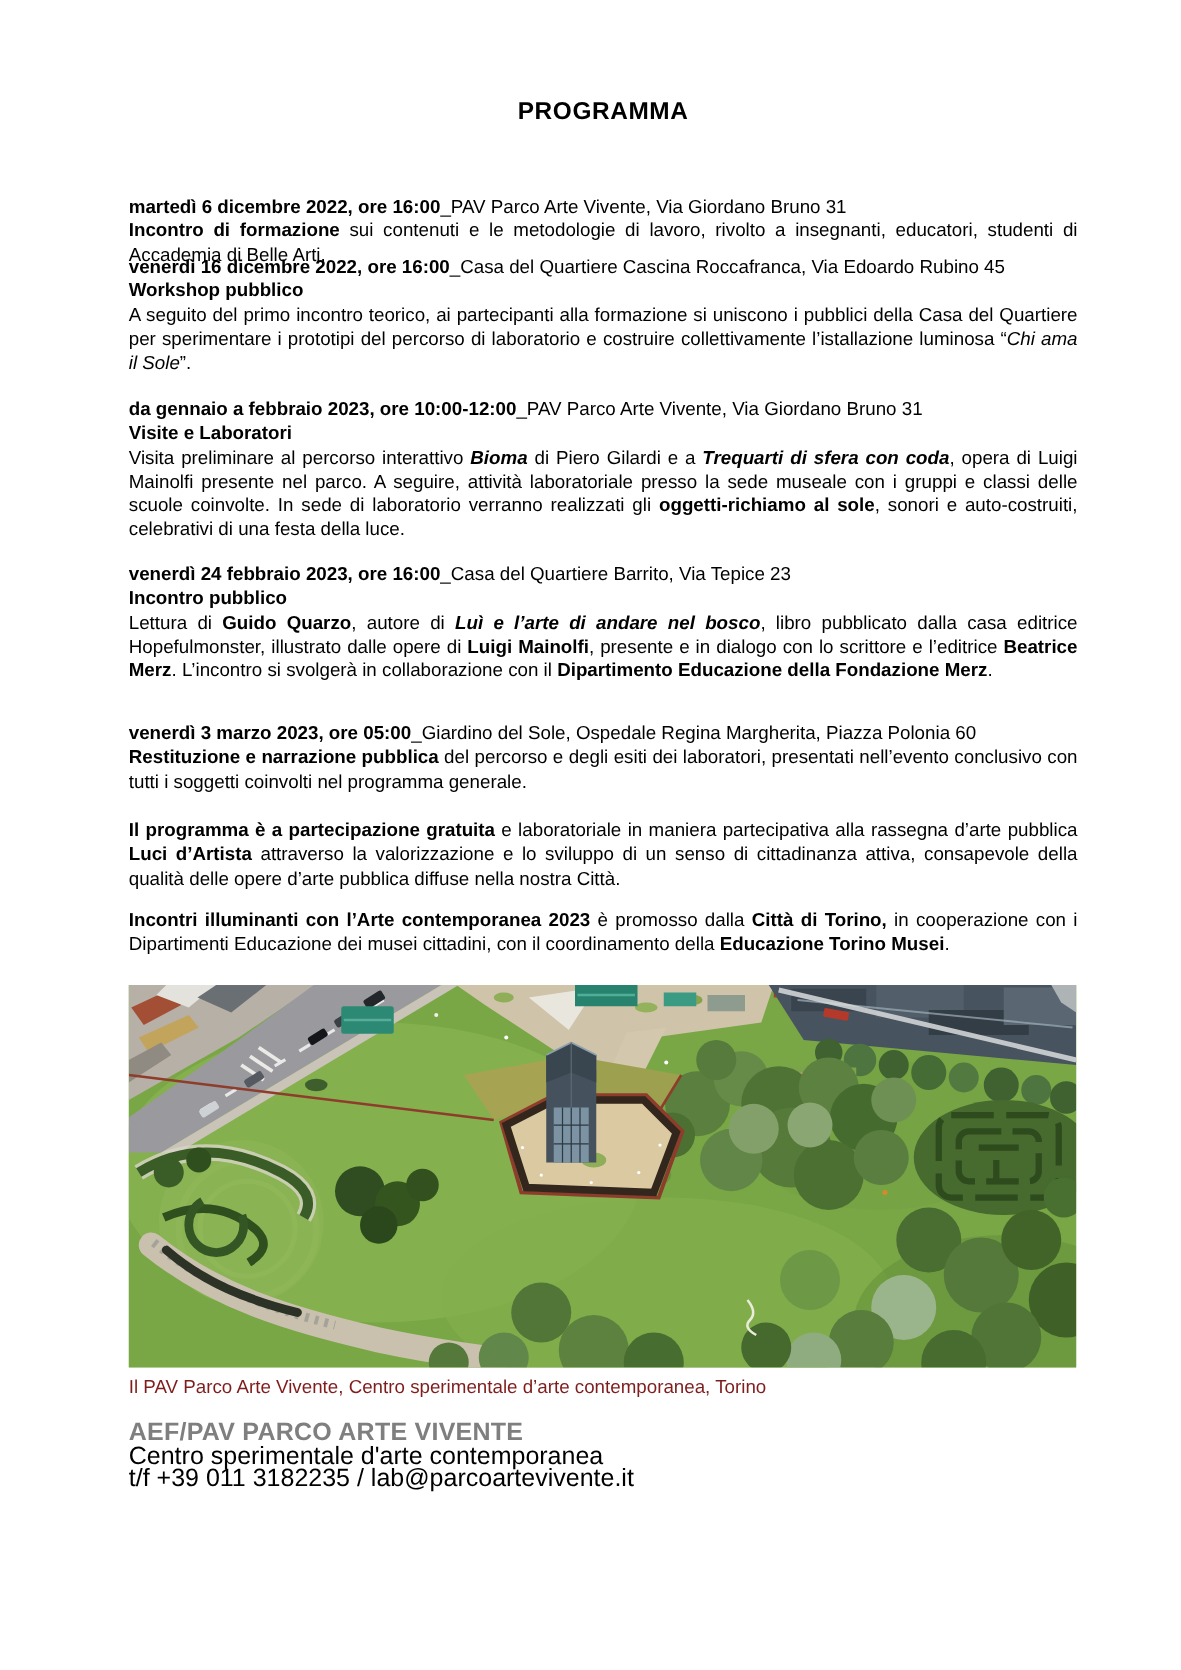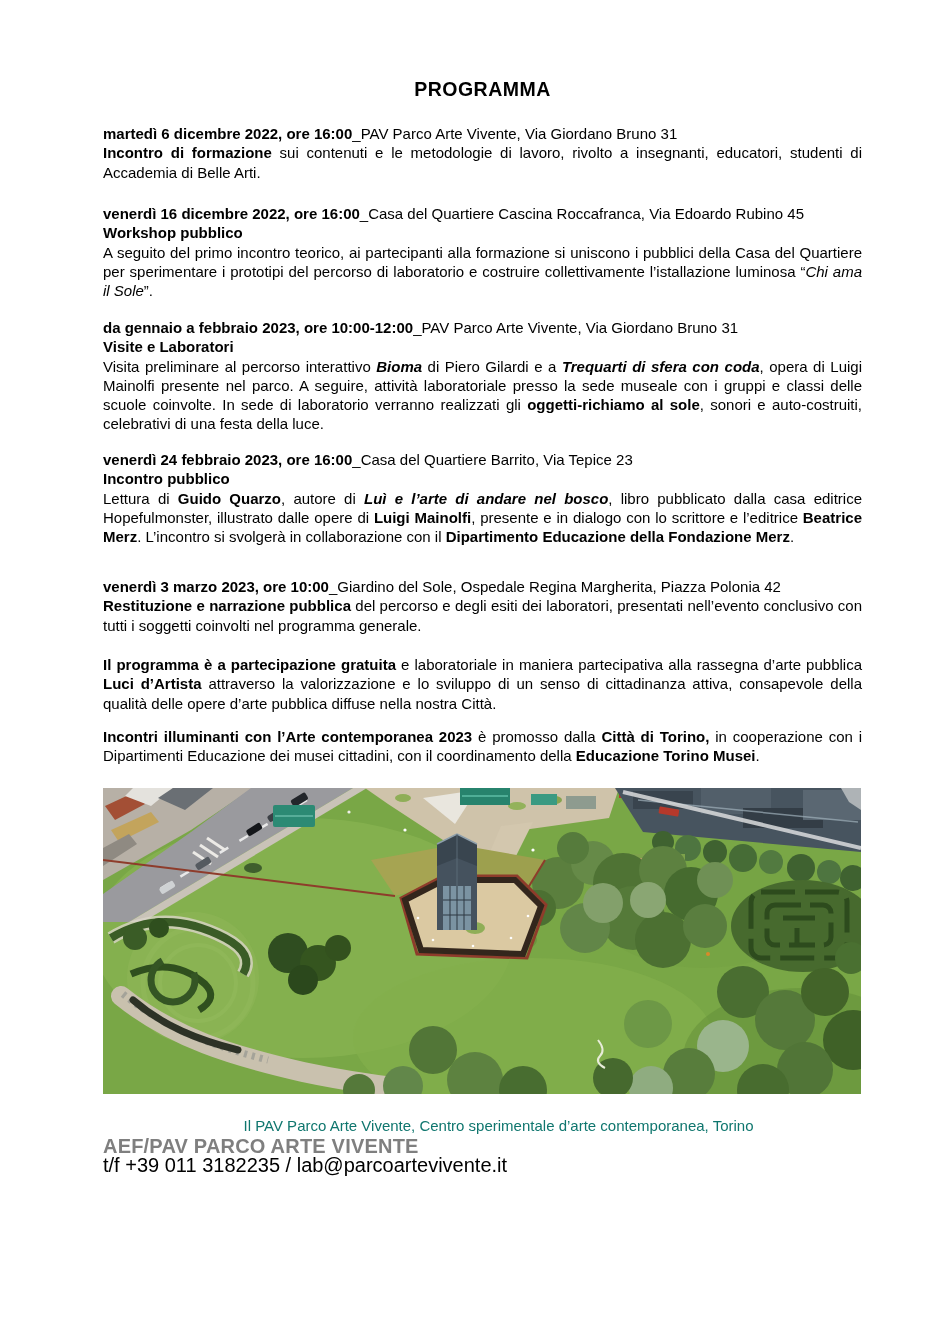--- a/index.html
+++ b/index.html
@@ -14,50 +14,50 @@
   .title{
     position:absolute;left:103px;width:759px;top:78px;
     margin:0;text-align:center;
     font-size:19.5px;font-weight:bold;letter-spacing:0.5px;
   }
   .para{
     position:absolute;left:103px;width:759px;margin:0;
     font-size:15px;line-height:19.3px;
     text-align:justify;
   }
-  .p0{top:124px}.p1{top:204px}.p2{top:318px}.p3{top:450px}
+  .p0{top:156px}.p1{top:204px}.p2{top:318px}.p3{top:450px}
   .p4{top:577px}.p5{top:655px}.p6{top:727px}
   .b{font-weight:bold}
   .i{font-style:italic}
   .photo{
     position:absolute;left:103px;top:788px;width:758px;height:306px;
     margin:0;padding:0;overflow:hidden;background:#79a746;
   }
   .photo svg{display:block}
   .caption{
-    position:absolute;left:103px;top:1100px;width:759px;margin:16px;
-    font-size:15px;line-height:19px;color:#0f766e;text-align:center;
+    position:absolute;left:103px;top:1100px;width:759px;margin:0;
+    font-size:15px;line-height:19px;color:#7f1d1d;
   }
   .footer{position:absolute;left:103px;top:1137px;width:759px;}
   .footer p{margin:0;font-size:20px;line-height:18.5px;}
   .org{font-weight:bold;color:#7f7f7f;letter-spacing:0.2px;}
   .fline{color:#000;}
 </style>
 </head>
 <body>
 
 <div class="sheet">
 
   <h1 class="title">PROGRAMMA</h1>
 
   <p class="para p0"><span class="b">martedì 6 dicembre 2022, ore 16:00</span><span>_PAV Parco Arte Vivente, Via Giordano Bruno 31</span><br><span class="b">Incontro di formazione</span><span> sui contenuti e le metodologie di lavoro, rivolto a insegnanti, educatori, studenti di Accademia di Belle Arti.</span></p>
   <p class="para p1"><span class="b">venerdì 16 dicembre 2022, ore 16:00</span><span>_Casa del Quartiere Cascina Roccafranca, Via Edoardo Rubino 45</span><br><span class="b">Workshop pubblico</span><br><span>A seguito del primo incontro teorico, ai partecipanti alla formazione si uniscono i pubblici della Casa del Quartiere per sperimentare i prototipi del percorso di laboratorio e costruire collettivamente l’istallazione luminosa “</span><span class="i">Chi ama il Sole</span><span>”.</span></p>
   <p class="para p2"><span class="b">da gennaio a febbraio 2023, ore 10:00-12:00</span><span>_PAV Parco Arte Vivente, Via Giordano Bruno 31</span><br><span class="b">Visite e Laboratori</span><br><span>Visita preliminare al percorso interattivo </span><span class="b i">Bioma</span><span> di Piero Gilardi e a </span><span class="b i">Trequarti di sfera con coda</span><span>, opera di Luigi Mainolfi presente nel parco. A seguire, attività laboratoriale presso la sede museale con i gruppi e classi delle scuole coinvolte. In sede di laboratorio verranno realizzati gli </span><span class="b">oggetti-richiamo al sole</span><span>, sonori e auto-costruiti, celebrativi di una festa della luce.</span></p>
   <p class="para p3"><span class="b">venerdì 24 febbraio 2023, ore 16:00</span><span>_Casa del Quartiere Barrito, Via Tepice 23</span><br><span class="b">Incontro pubblico</span><br><span>Lettura di </span><span class="b">Guido Quarzo</span><span>, autore di </span><span class="b i">Luì e l’arte di andare nel bosco</span><span>, libro pubblicato dalla casa editrice Hopefulmonster, illustrato dalle opere di </span><span class="b">Luigi Mainolfi</span><span>, presente e in dialogo con lo scrittore e l’editrice </span><span class="b">Beatrice Merz</span><span>. L’incontro si svolgerà in collaborazione con il </span><span class="b">Dipartimento Educazione della Fondazione Merz</span><span>.</span></p>
-  <p class="para p4"><span class="b">venerdì 3 marzo 2023, ore 10:00</span><span>_Giardino del Sole, Ospedale Regina Margherita, Piazza Polonia 42</span><br><span class="b">Restituzione e narrazione pubblica</span><span> del percorso e degli esiti dei laboratori, presentati nell’evento conclusivo con tutti i soggetti coinvolti nel programma generale.</span></p>
+  <p class="para p4"><span class="b">venerdì 3 marzo 2023, ore 05:00</span><span>_Giardino del Sole, Ospedale Regina Margherita, Piazza Polonia 60</span><br><span class="b">Restituzione e narrazione pubblica</span><span> del percorso e degli esiti dei laboratori, presentati nell’evento conclusivo con tutti i soggetti coinvolti nel programma generale.</span></p>
   <p class="para p5"><span class="b">Il programma è a partecipazione gratuita</span><span> e laboratoriale in maniera partecipativa alla rassegna d’arte pubblica </span><span class="b">Luci d’Artista</span><span> attraverso la valorizzazione e lo sviluppo di un senso di cittadinanza attiva, consapevole della qualità delle opere d’arte pubblica diffuse nella nostra Città.</span></p>
   <p class="para p6"><span class="b">Incontri illuminanti con l’Arte contemporanea 2023</span><span> è promosso dalla </span><span class="b">Città di Torino,</span><span> in cooperazione con i Dipartimenti Educazione dei musei cittadini, con il coordinamento della </span><span class="b">Educazione Torino Musei</span><span>.</span></p>
 
   <figure class="photo">
     <svg viewBox="0 0 758 306" width="758" height="306" preserveAspectRatio="none">
 
       <g>
         <rect x="0" y="0" width="758" height="306" fill="#79a746"></rect>
         <ellipse cx="200" cy="150" rx="210" ry="120" fill="#87b350" opacity="0.8"></ellipse>
         <ellipse cx="430" cy="250" rx="180" ry="80" fill="#83af4c" opacity="0.7"></ellipse>
@@ -244,16 +244,17 @@
         <circle cx="605" cy="166" r="2" fill="#d88a2a"></circle>
         <circle cx="246" cy="24" r="1.6" fill="#f0f0ea"></circle>
       </g>
     </svg>
   </figure>
 
   <p class="caption">Il PAV Parco Arte Vivente, Centro sperimentale d’arte contemporanea, Torino</p>
 
   <div class="footer">
     <p class="org">AEF/PAV PARCO ARTE VIVENTE</p>
+    <p class="fline">Centro sperimentale d'arte contemporanea</p>
     <p class="fline">t/f +39 011 3182235 / lab@parcoartevivente.it</p>
   </div>
 
 </div>
 
 </body></html>

